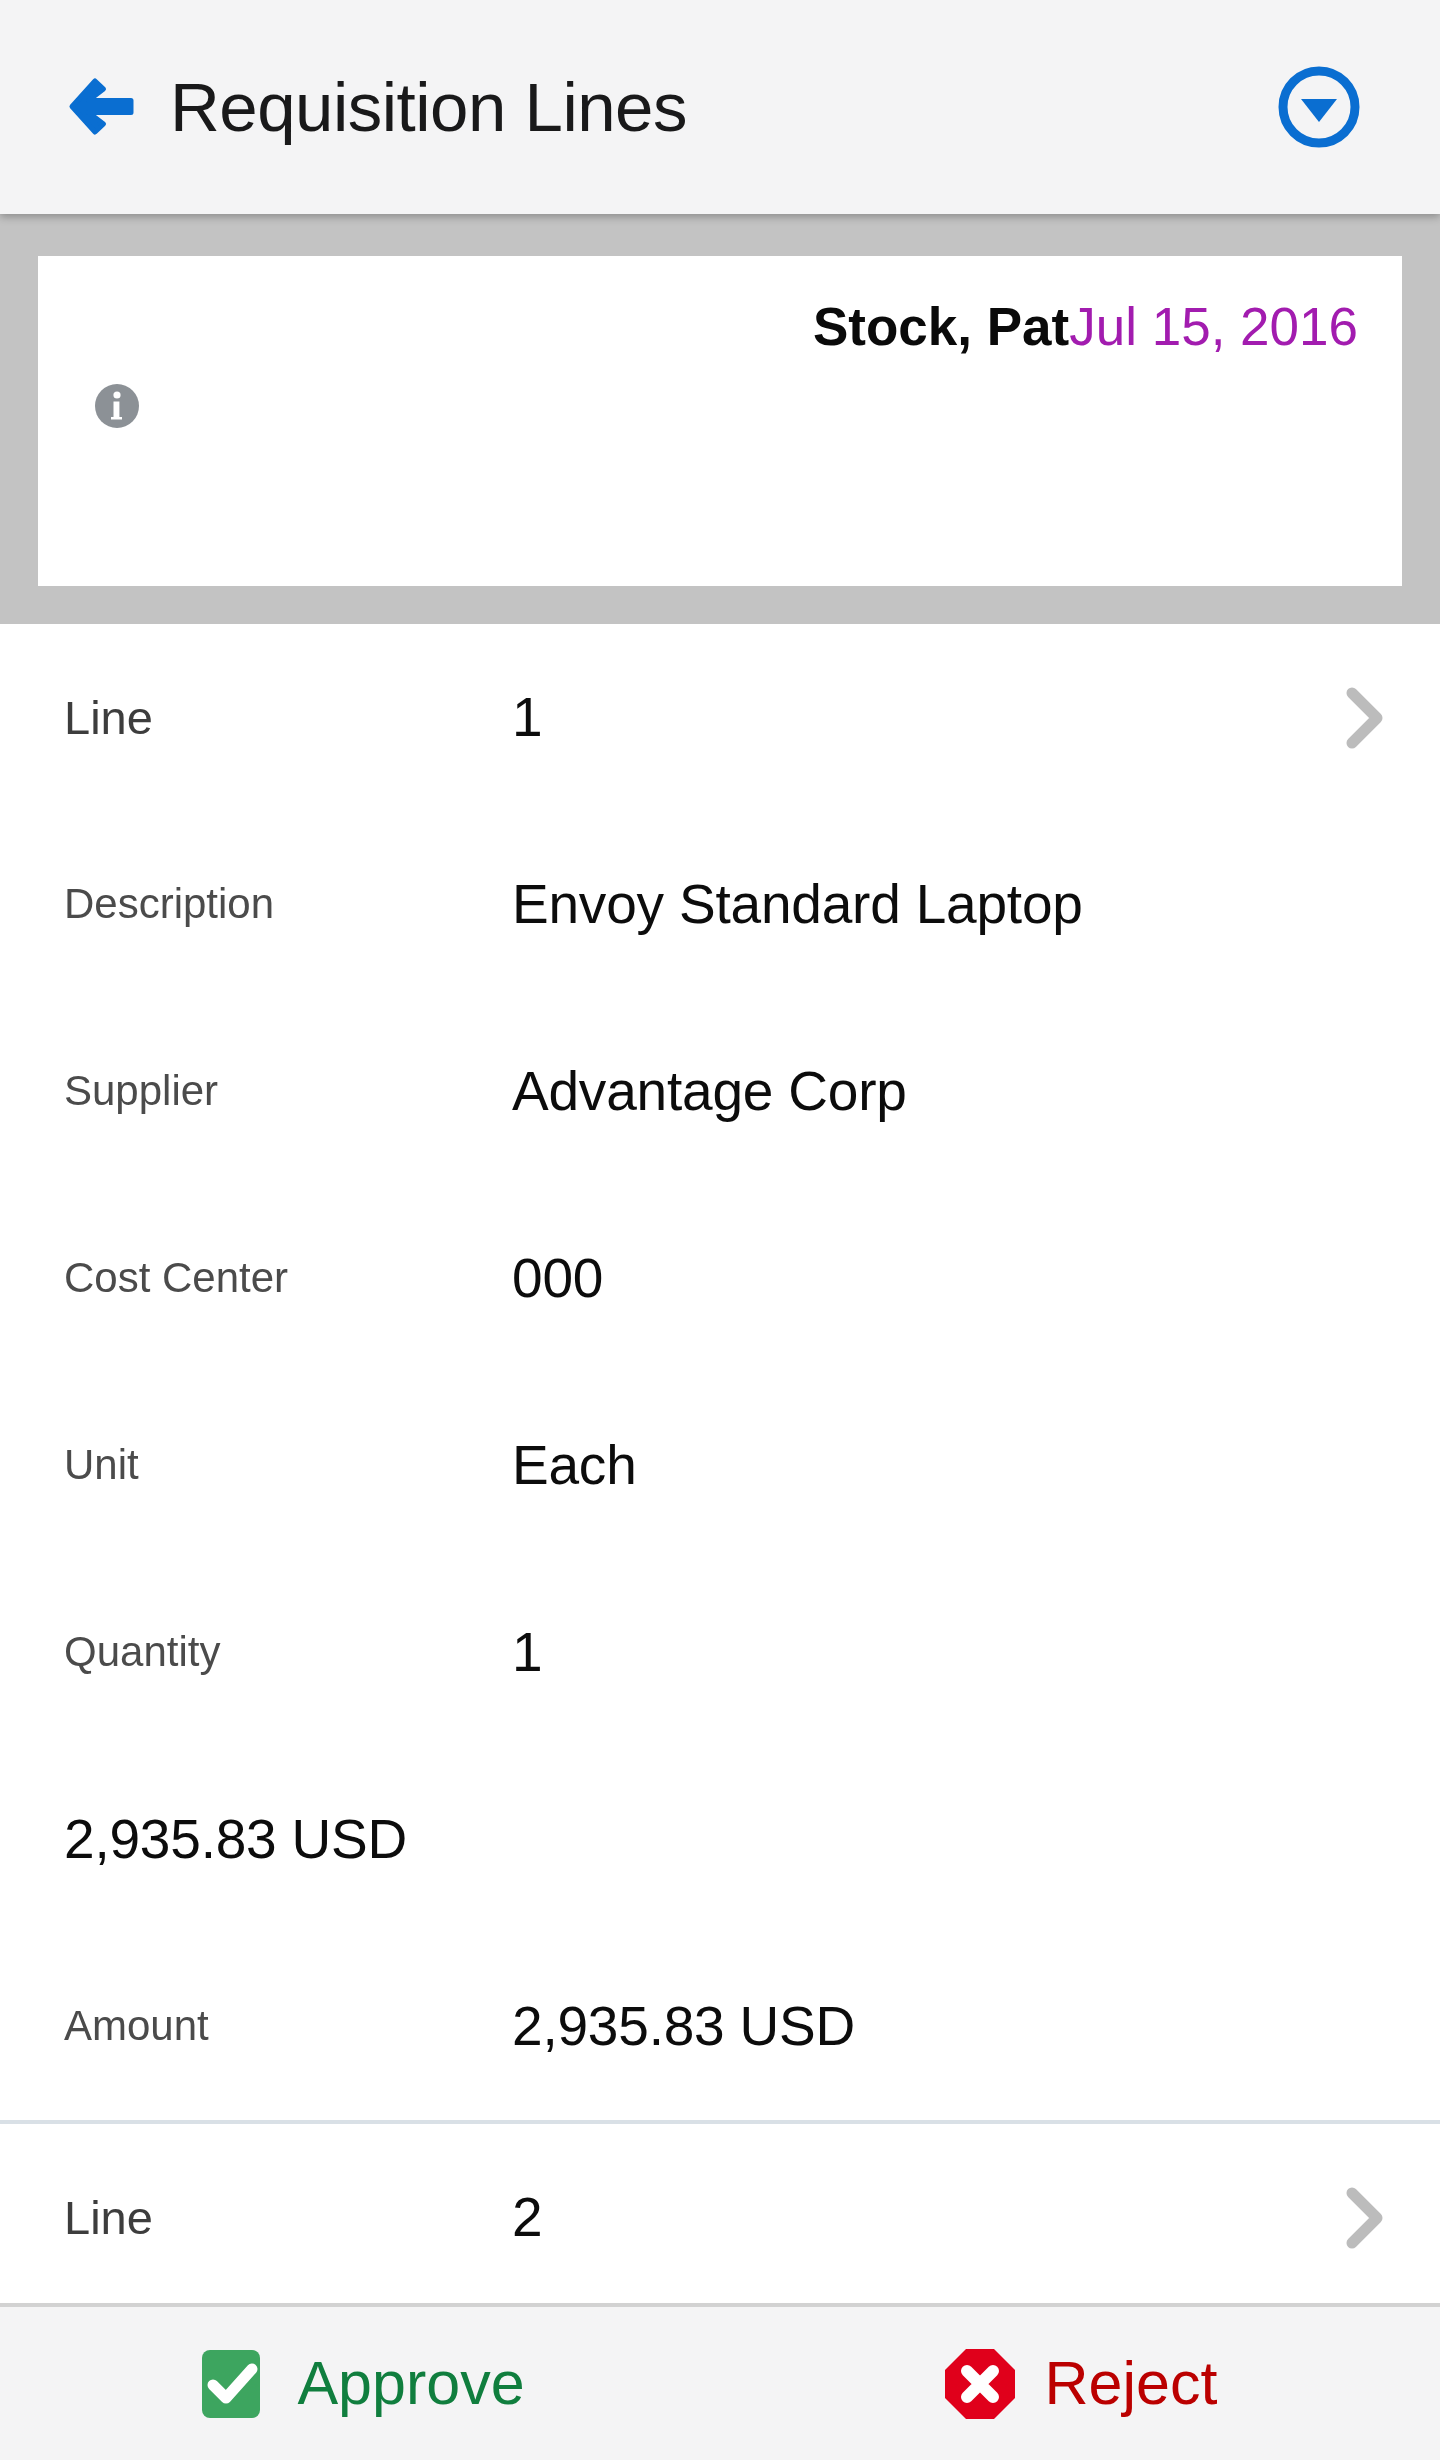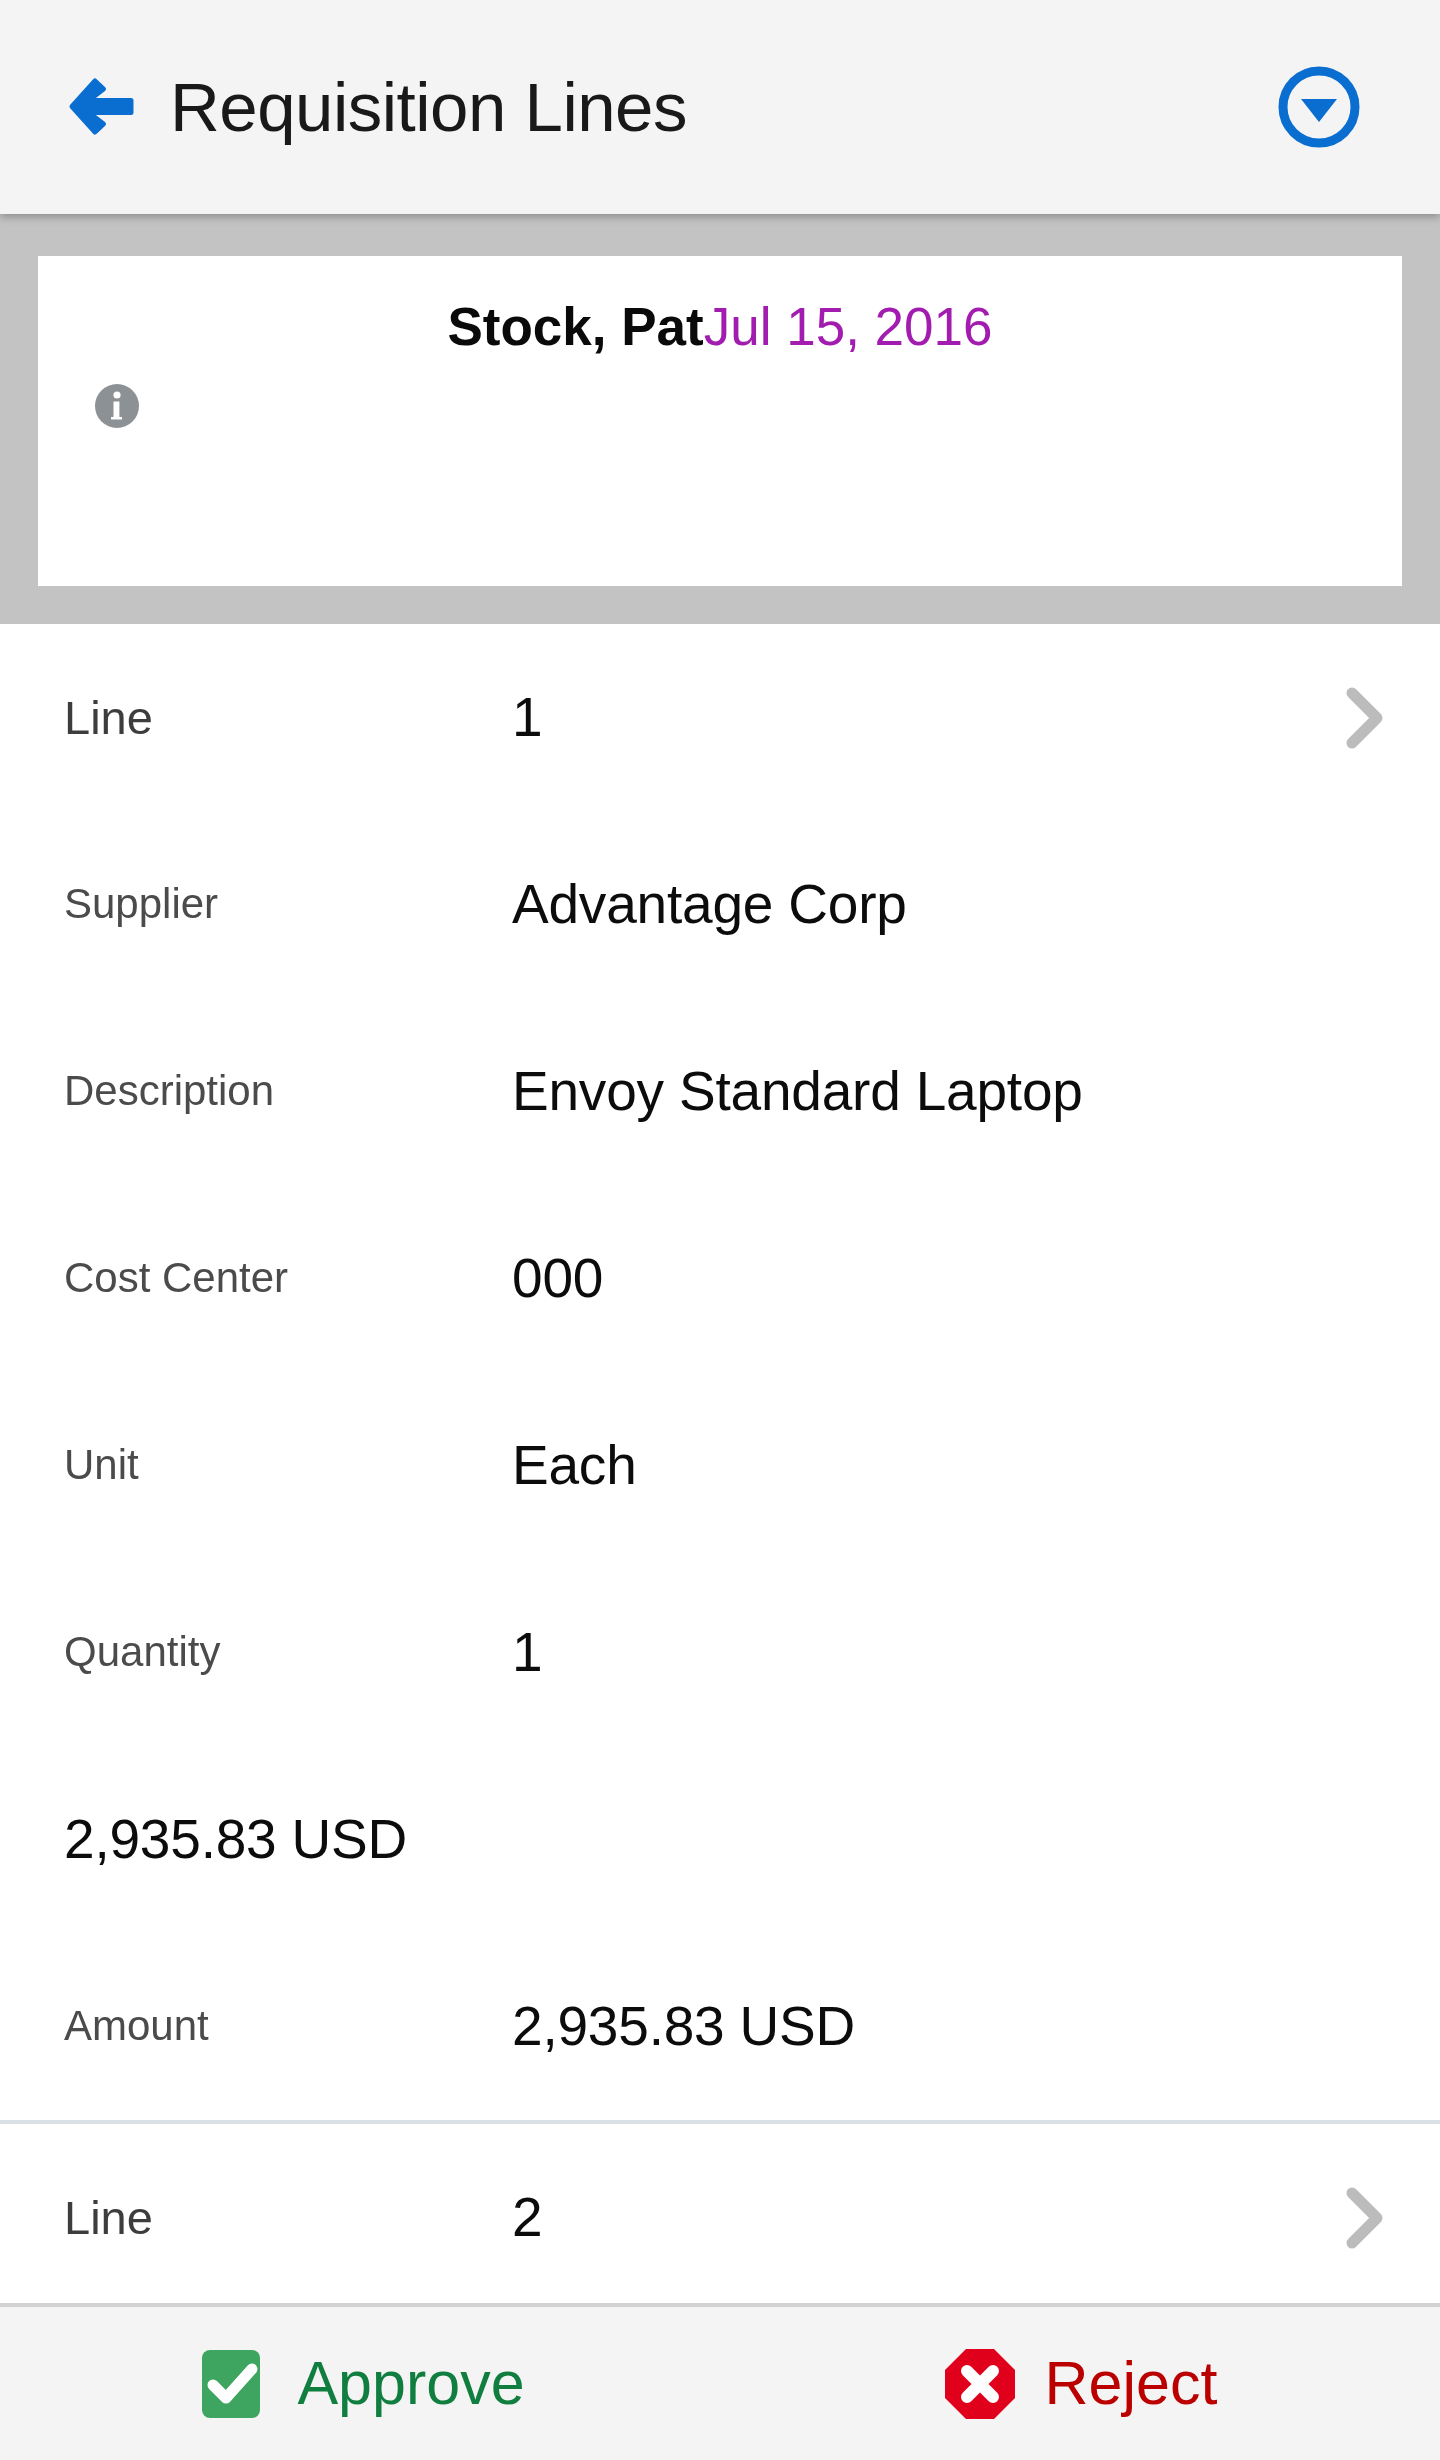--- a/index.html
+++ b/index.html
@@ -44,21 +44,21 @@
     position:absolute; top:214px; left:0; width:1440px; height:410px;
     background:#c3c3c3;
   }
   .card {
     position:absolute; top:256px; left:38px;
     width:1364px; height:330px;
     background:#ffffff;
     padding:42px 44px 0 44px;
   }
   .card-top {
-    display:flex; align-items:baseline; justify-content:center;
+    display:flex; align-items:baseline; justify-content:flex-end;
     margin-bottom:14px;
   }
   .card-name {
     font-size:53px; font-weight:bold; color:#0a0a0a; line-height:1.1;
   }
   .card-date {
     font-size:53px; font-weight:400; color:#a21caf; line-height:1.1;
   }
   .card-desc {
     font-size:57px; font-weight:400; color:#121212; line-height:1.16;
@@ -154,26 +154,26 @@
 
   <div class="list" id="detail-list">
       <div class="row">
         <div class="row-label big">Line</div>
         <div class="row-value">1</div>
         <svg class="chev" viewBox="0 0 46 62">
           <path d="M10 6 L35 31 L10 56" fill="none" stroke="#bcbcbc" stroke-width="11" stroke-linecap="round" stroke-linejoin="round"></path>
         </svg>
       </div>
       <div class="row">
+        <div class="row-label">Description</div>
+        <div class="row-value">Envoy Standard Laptop</div>
+      </div>
+      <div class="row">
         <div class="row-label">Supplier</div>
         <div class="row-value">Advantage Corp</div>
-      </div>
-      <div class="row">
-        <div class="row-label">Description</div>
-        <div class="row-value">Envoy Standard Laptop</div>
       </div>
       <div class="row">
         <div class="row-label">Cost Center</div>
         <div class="row-value">000</div>
       </div>
       <div class="row">
         <div class="row-label">Unit</div>
         <div class="row-value">Each</div>
       </div>
       <div class="row">

